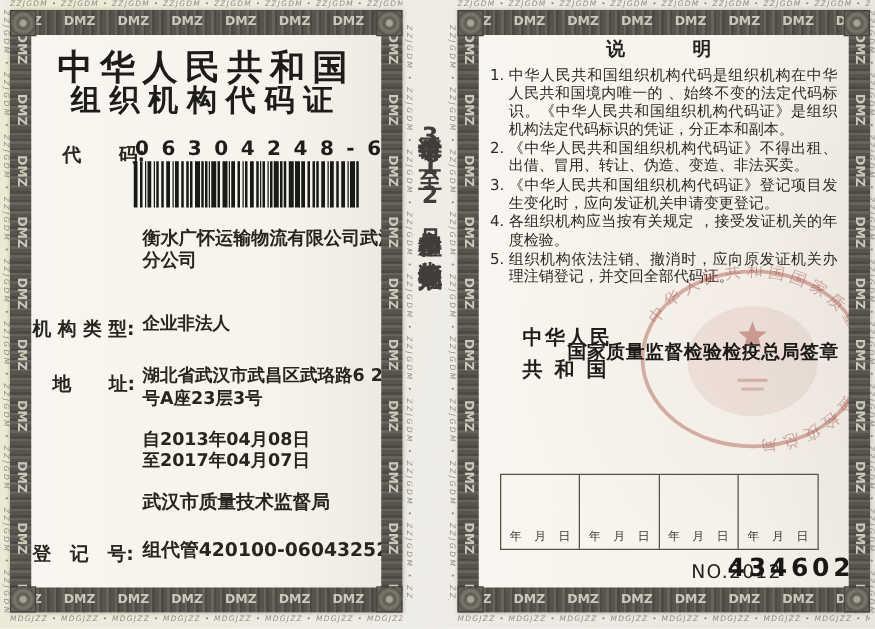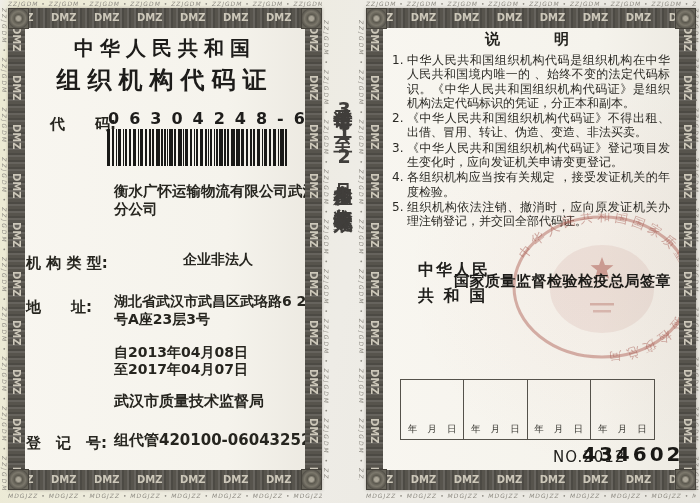--- a/index.html
+++ b/index.html
@@ -33,21 +33,21 @@
   .band.left{left:0;}
   .band.right{right:0;}
   .corner{position:absolute;width:21px;height:21px;z-index:5;box-sizing:border-box;
           background:radial-gradient(circle,#a9a496 2px,#5c594f 4px,#7c786c 7px,#55524a 10px,#67645a 11px);
           border:1px solid #45423b;}
   .corner.tl{top:0;left:0;} .corner.tr{top:0;right:0;}
   .corner.bl{bottom:0;left:0;} .corner.br{bottom:0;right:0;}
   
   .cert-title{position:absolute;left:0;right:0;text-align:center;
               font-weight:bold;color:#1d1c1a;}
-  .title1{top:27px;font-size:20px;letter-spacing:6px;}
+  .title1{top:27px;font-size:28px;letter-spacing:6px;}
   .title2{top:56px;font-size:24px;letter-spacing:7px;}
   .flabel{position:absolute;left:18px;font-size:15px;font-weight:bold;color:#26251f;white-space:nowrap;}
   .fvalue{position:absolute;left:106px;width:208px;font-size:14px;font-weight:600;
           color:#26251f;line-height:18px;}
   .code-digits{position:absolute;left:100px;top:101px;font-size:16px;font-weight:bold;
                letter-spacing:10px;color:#1e1d1b;}
   .barcode{position:absolute;left:99px;top:121px;width:182px;height:37px;display:flex;align-items:stretch;}
   .barcode i{display:block;background:#191917;height:100%;}
   
   .gutter-notice{position:absolute;left:329px;top:94px;height:404px;width:30px;
@@ -154,23 +154,23 @@
         <i style="width:2px;margin-right:2px"></i>
         <i style="width:3px;margin-right:2px"></i>
         <i style="width:1px;margin-right:1px"></i>
         <i style="width:4px;margin-right:1px"></i>
         <i style="width:2px;margin-right:2px"></i>
       </div>
 
     <div class="fvalue" style="top:174px;font-size:14.5px;">衡水广怀运输物流有限公司武汉分公司</div>
 
     <div class="flabel" style="top:246px;">机 构 类 型:</div>
-    <div class="fvalue" style="top:242px;text-align:center;">企业非法人</div>
-
-    <div class="flabel" style="top:290px;">地　　址:</div>
+    <div class="fvalue" style="top:242px;">企业非法人</div>
+
+    <div class="flabel" style="top:290px;padding-left:16px;">地　　址:</div>
     <div class="fvalue" style="top:284px;">湖北省武汉市武昌区武珞路6 28号A座23层3号</div>
 
     <div class="fvalue" style="top:335px;">自2013年04月08日</div>
     <div class="fvalue" style="top:352px;">至2017年04月07日</div>
 
     <div class="fvalue" style="top:384px;font-size:15px;white-space:nowrap;">武汉市质量技术监督局</div>
 
     <div class="flabel" style="top:426px;">登　记　号:</div>
     <div class="fvalue" style="top:423px;font-size:15px;white-space:nowrap;">组代管420100-06043252</div>
   </section>

